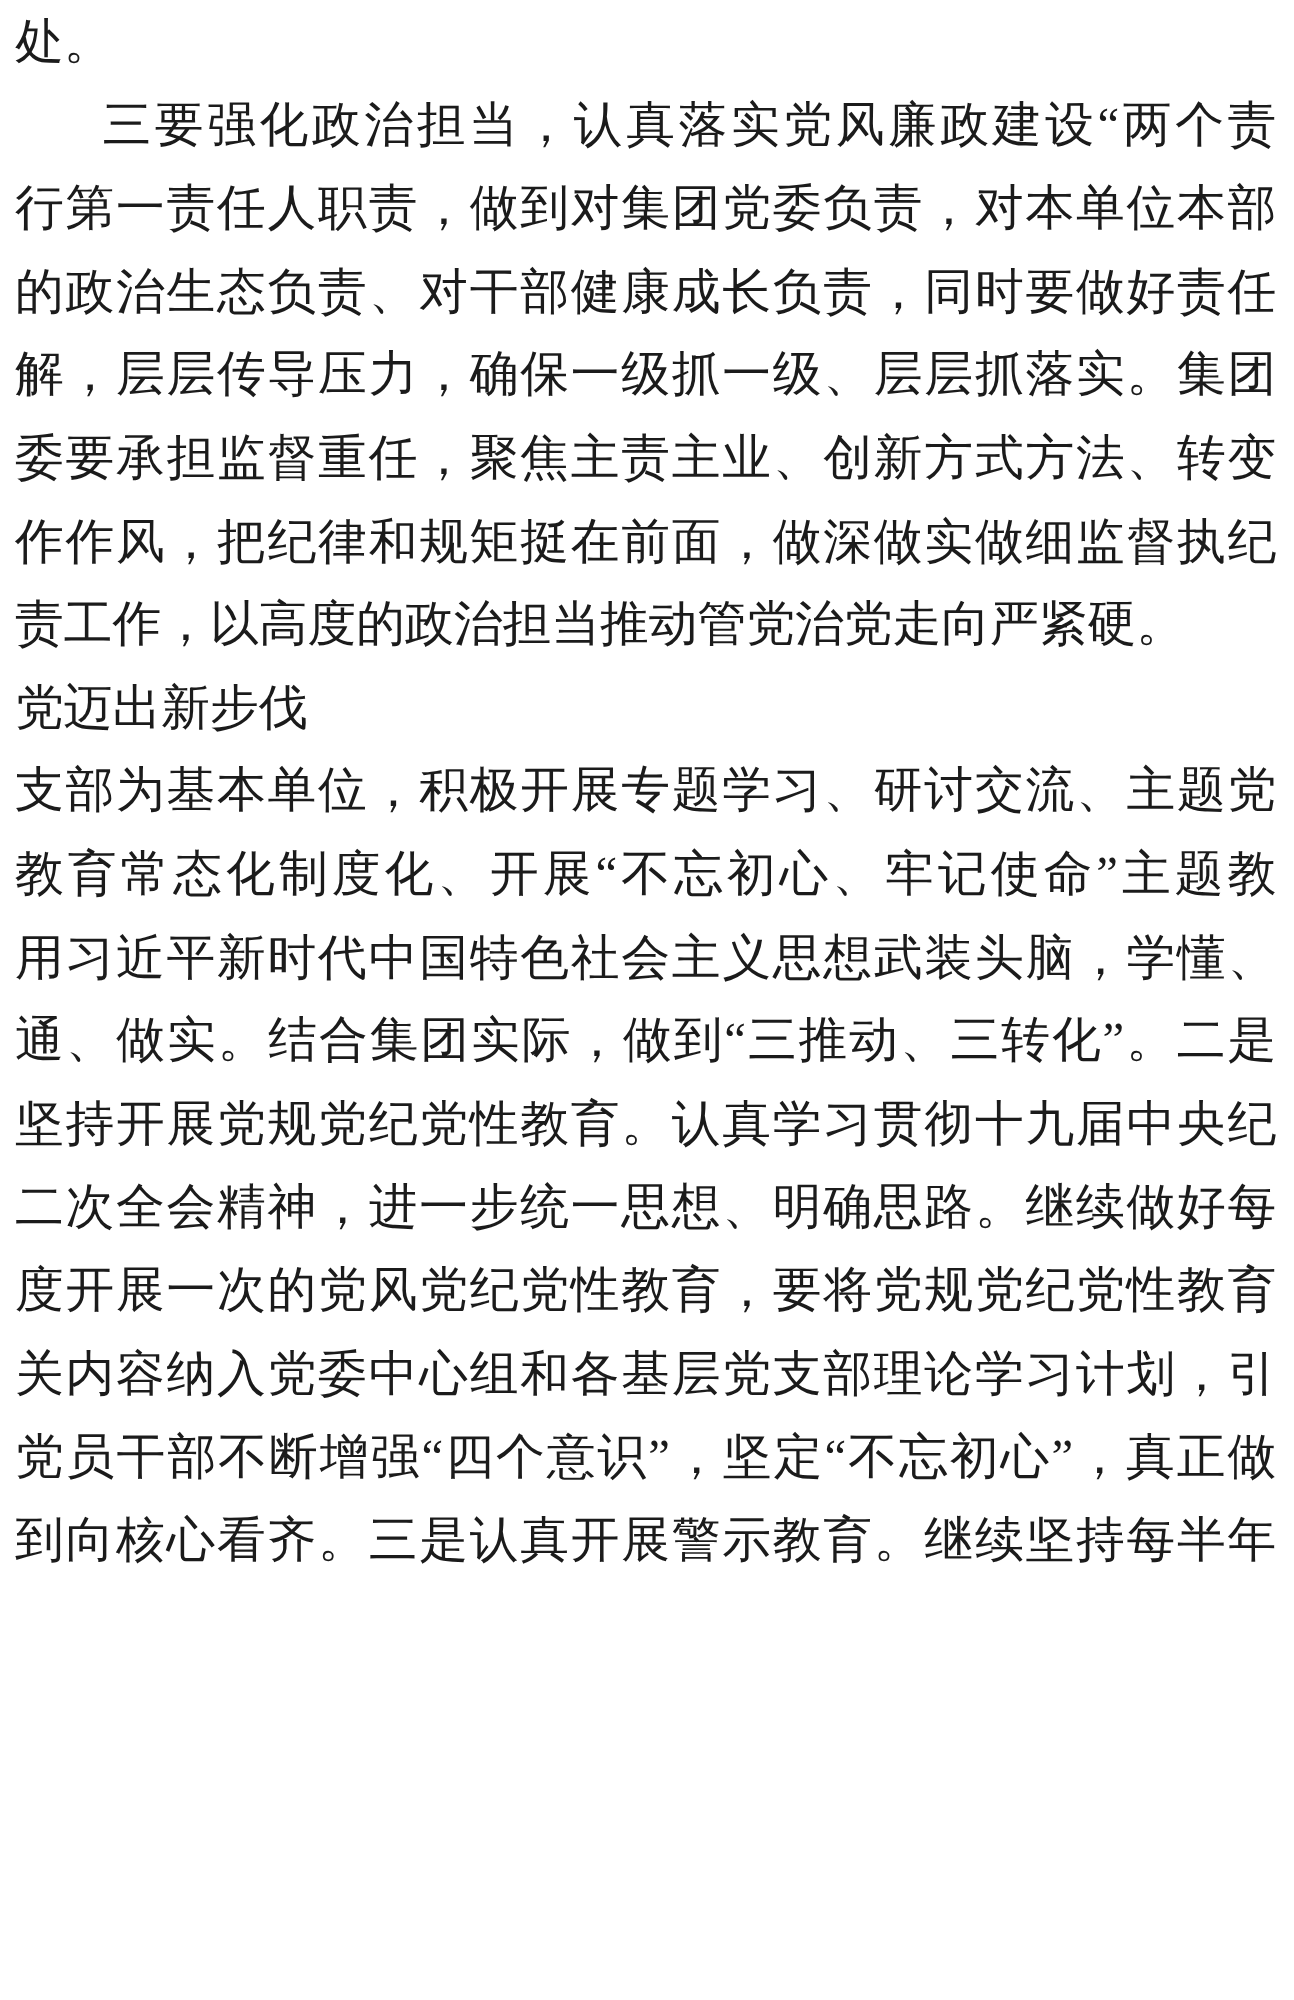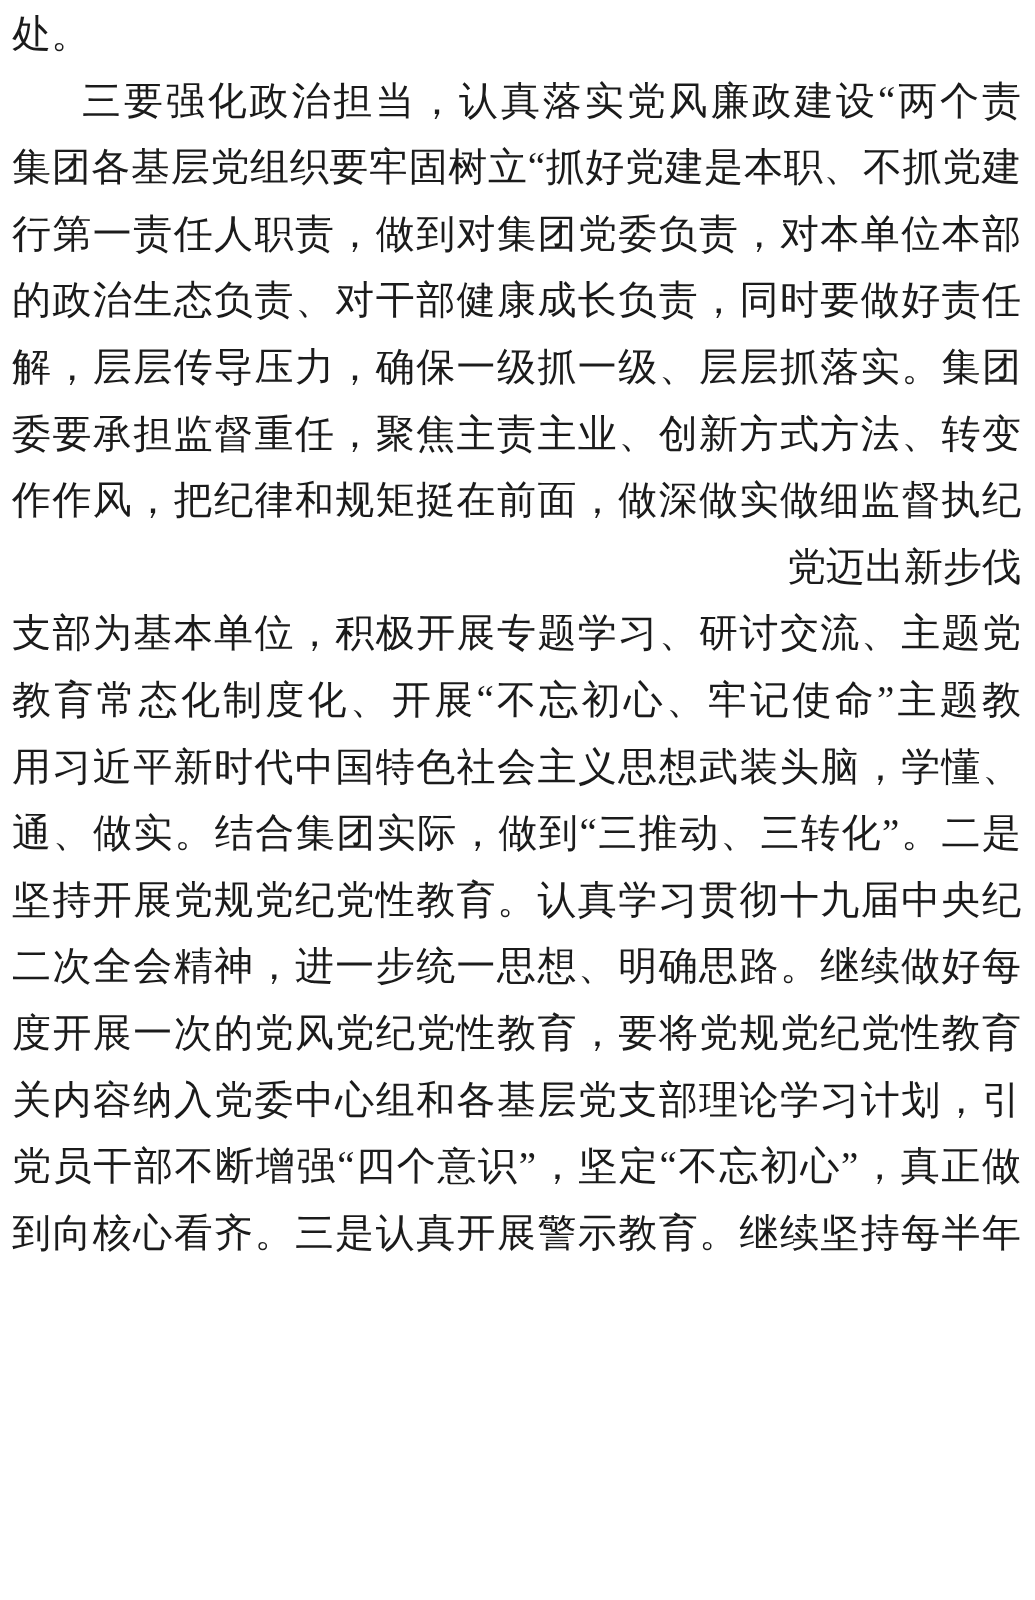--- a/index.html
+++ b/index.html
@@ -38,36 +38,35 @@
     text-align-last: justify;
   }
   
   .line.indent {
     text-indent: 70px;
   }
   
   .line.heading {
     font-family: "DejaVu Serif", "Liberation Serif", serif;
     font-weight: 500;
-    text-align: right;
   }
 </style>
 </head>
 <body style="background: rgb(255, 255, 255);">
 
 <div class="page">
   <div class="doc-body" style="color: rgb(27, 27, 27);">
       <div class="line">处。</div>
       <div class="line indent fill">三要强化政治担当，认真落实党风廉政建设“两个责任”。</div>
-      <div class="line fill">集团各基层党组织要牢固树立“抓好党建是本职、不抓党建</div>
       <div class="line fill">行第一责任人职责，做到对集团党委负责，对本单位本部门</div>
       <div class="line fill">的政治生态负责、对干部健康成长负责，同时要做好责任分</div>
       <div class="line fill">解，层层传导压力，确保一级抓一级、层层抓落实。集团纪</div>
       <div class="line fill">委要承担监督重任，聚焦主责主业、创新方式方法、转变工</div>
       <div class="line fill">作作风，把纪律和规矩挺在前面，做深做实做细监督执纪问</div>
+      <div class="line">责工作，以高度的政治担当推动管党治党走向严紧硬。</div>
       <div class="line heading">党迈出新步伐</div>
       <div class="line fill">支部为基本单位，积极开展专题学习、研讨交流、主题党课</div>
       <div class="line fill">教育常态化制度化、开展“不忘初心、牢记使命”主题教育，</div>
       <div class="line fill">用习近平新时代中国特色社会主义思想武装头脑，学懂、弄</div>
       <div class="line fill">通、做实。结合集团实际，做到“三推动、三转化”。二是</div>
       <div class="line fill">坚持开展党规党纪党性教育。认真学习贯彻十九届中央纪委</div>
       <div class="line fill">二次全会精神，进一步统一思想、明确思路。继续做好每季</div>
       <div class="line fill">度开展一次的党风党纪党性教育，要将党规党纪党性教育有</div>
       <div class="line fill">关内容纳入党委中心组和各基层党支部理论学习计划，引导</div>
       <div class="line fill">党员干部不断增强“四个意识”，坚定“不忘初心”，真正做</div>

